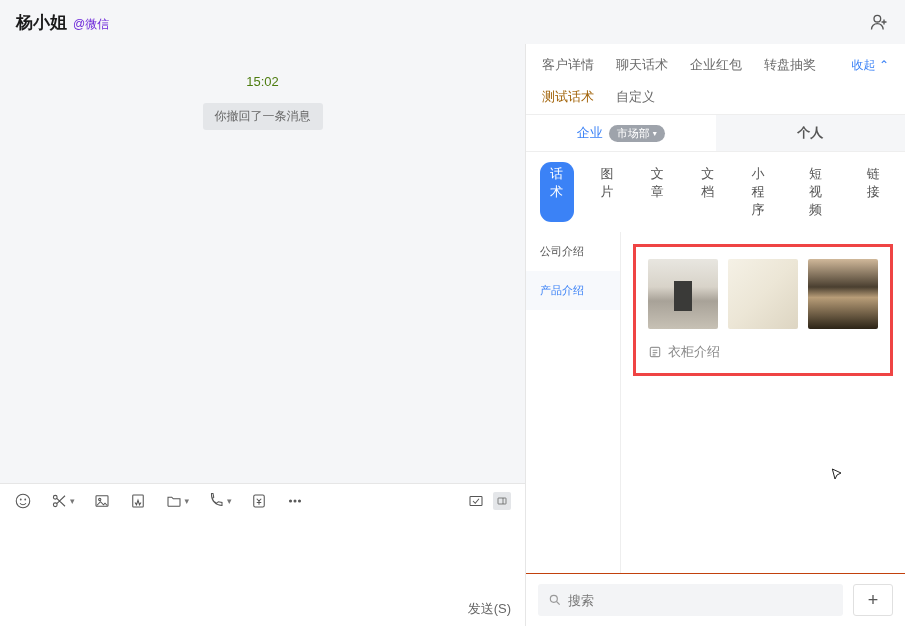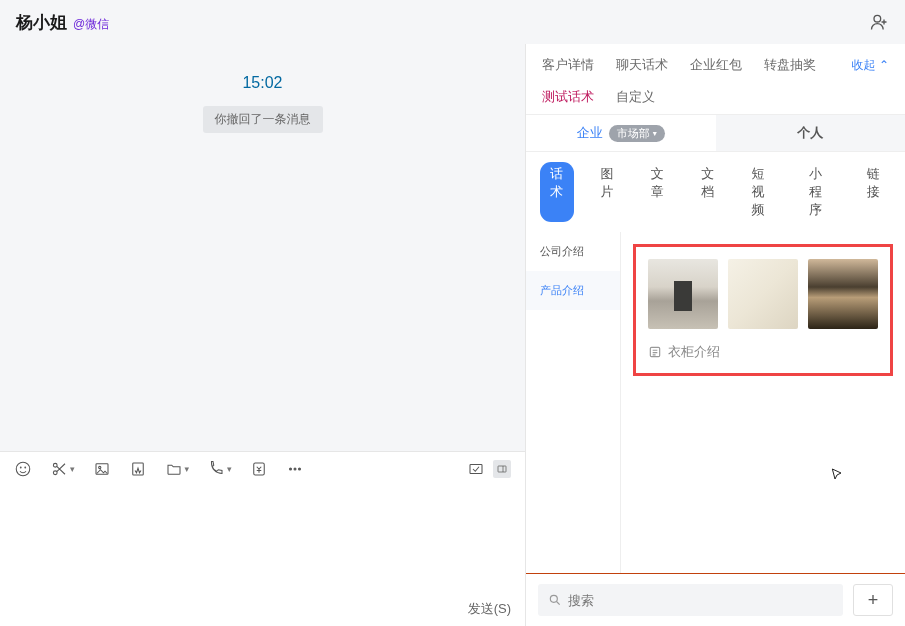--- a/index.html
+++ b/index.html
@@ -26,21 +26,21 @@
     .contact-source { font-size: 12px; color: #6d28d9; }
     .header-icon { width: 20px; height: 20px; color: #555; }
     .main { flex: 1; display: flex; min-height: 0; }
     .chat-pane {
       width: 545px;
       display: flex;
       flex-direction: column;
       border-right: 1px solid #e6e6e6;
     }
     .messages { flex: 1; background: #f5f6f8; padding-top: 30px; text-align: center; overflow: auto; }
-    .msg-time { font-size: 16px; color: #0369a1; margin-bottom: 14px; }
+    .msg-time { font-size: 13px; color: #4d7c0f; margin-bottom: 14px; }
     .msg-recall {
       display: inline-block;
       background: #e4e6e9;
       color: #666;
       font-size: 12px;
       padding: 5px 12px;
       border-radius: 3px;
     }
     .composer { border-top: 1px solid #e6e6e6; background: #fff; display: flex; flex-direction: column; }
     .toolbar {
@@ -49,35 +49,35 @@
       padding: 8px 14px 6px;
       gap: 18px;
       color: #555;
     }
     .toolbar .right { margin-left: auto; display: flex; gap: 8px; }
     .ticon { width: 18px; height: 18px; display: inline-flex; align-items: center; justify-content: center; cursor: pointer; color: #555; }
     .ticon svg { width: 18px; height: 18px; stroke: currentColor; fill: none; stroke-width: 1.4; }
     .with-caret { display: inline-flex; align-items: center; gap: 2px; }
     .caret { font-size: 9px; color: #777; }
     .editor { flex: 1; min-height: 80px; }
-    .send-row { text-align: right; padding: 4px 14px 8px; margin-top: 32px; }
+    .send-row { text-align: right; padding: 4px 14px 8px; }
     .send-btn { color: #666; font-size: 13px; cursor: pointer; }
     .side-pane { flex: 1; display: flex; flex-direction: column; background: #fff; }
     .side-tabs {
       display: flex;
       align-items: center;
       padding: 12px 16px 4px;
       gap: 22px;
       font-size: 13px;
       color: #6b6b6b;
     }
     .side-tabs .tab { cursor: pointer; white-space: nowrap; }
     .side-tabs .collapse { margin-left: auto; color: #3b82f6; font-size: 12px; cursor: pointer; }
     .side-tabs2 { display: flex; padding: 10px 16px 8px; gap: 22px; color: #6b6b6b; }
-    .side-tabs2 .active { color: #be185d; font-weight: 500; }
+    .side-tabs2 .active { color: #a16207; font-weight: 500; }
     .side-tabs2 .tab { cursor: pointer; }
     .owner-tabs { display: flex; border-top: 1px solid #eee; border-bottom: 1px solid #eee; }
     .owner-tab {
       flex: 1;
       text-align: center;
       padding: 9px 0;
       cursor: pointer;
       color: #555;
       display: flex;
       justify-content: center;
@@ -283,22 +283,22 @@
         </div>
         <div class="owner-tab">
           <span>个人</span>
         </div>
       </div>
       <div class="type-row">
         <span class="type-pill active">话术</span>
         <span class="type-pill">图片</span>
         <span class="type-pill">文章</span>
         <span class="type-pill">文档</span>
+        <span class="type-pill">小程序</span>
         <span class="type-pill">短视频</span>
-        <span class="type-pill">小程序</span>
         <span class="type-pill">链接</span>
       </div>
       <div class="content-split">
         <div class="cat-list">
           <div class="cat-item">公司介绍</div>
           <div class="cat-item active">产品介绍</div>
         </div>
         <div class="card-area">
           <div class="card">
             <div class="thumbs">

